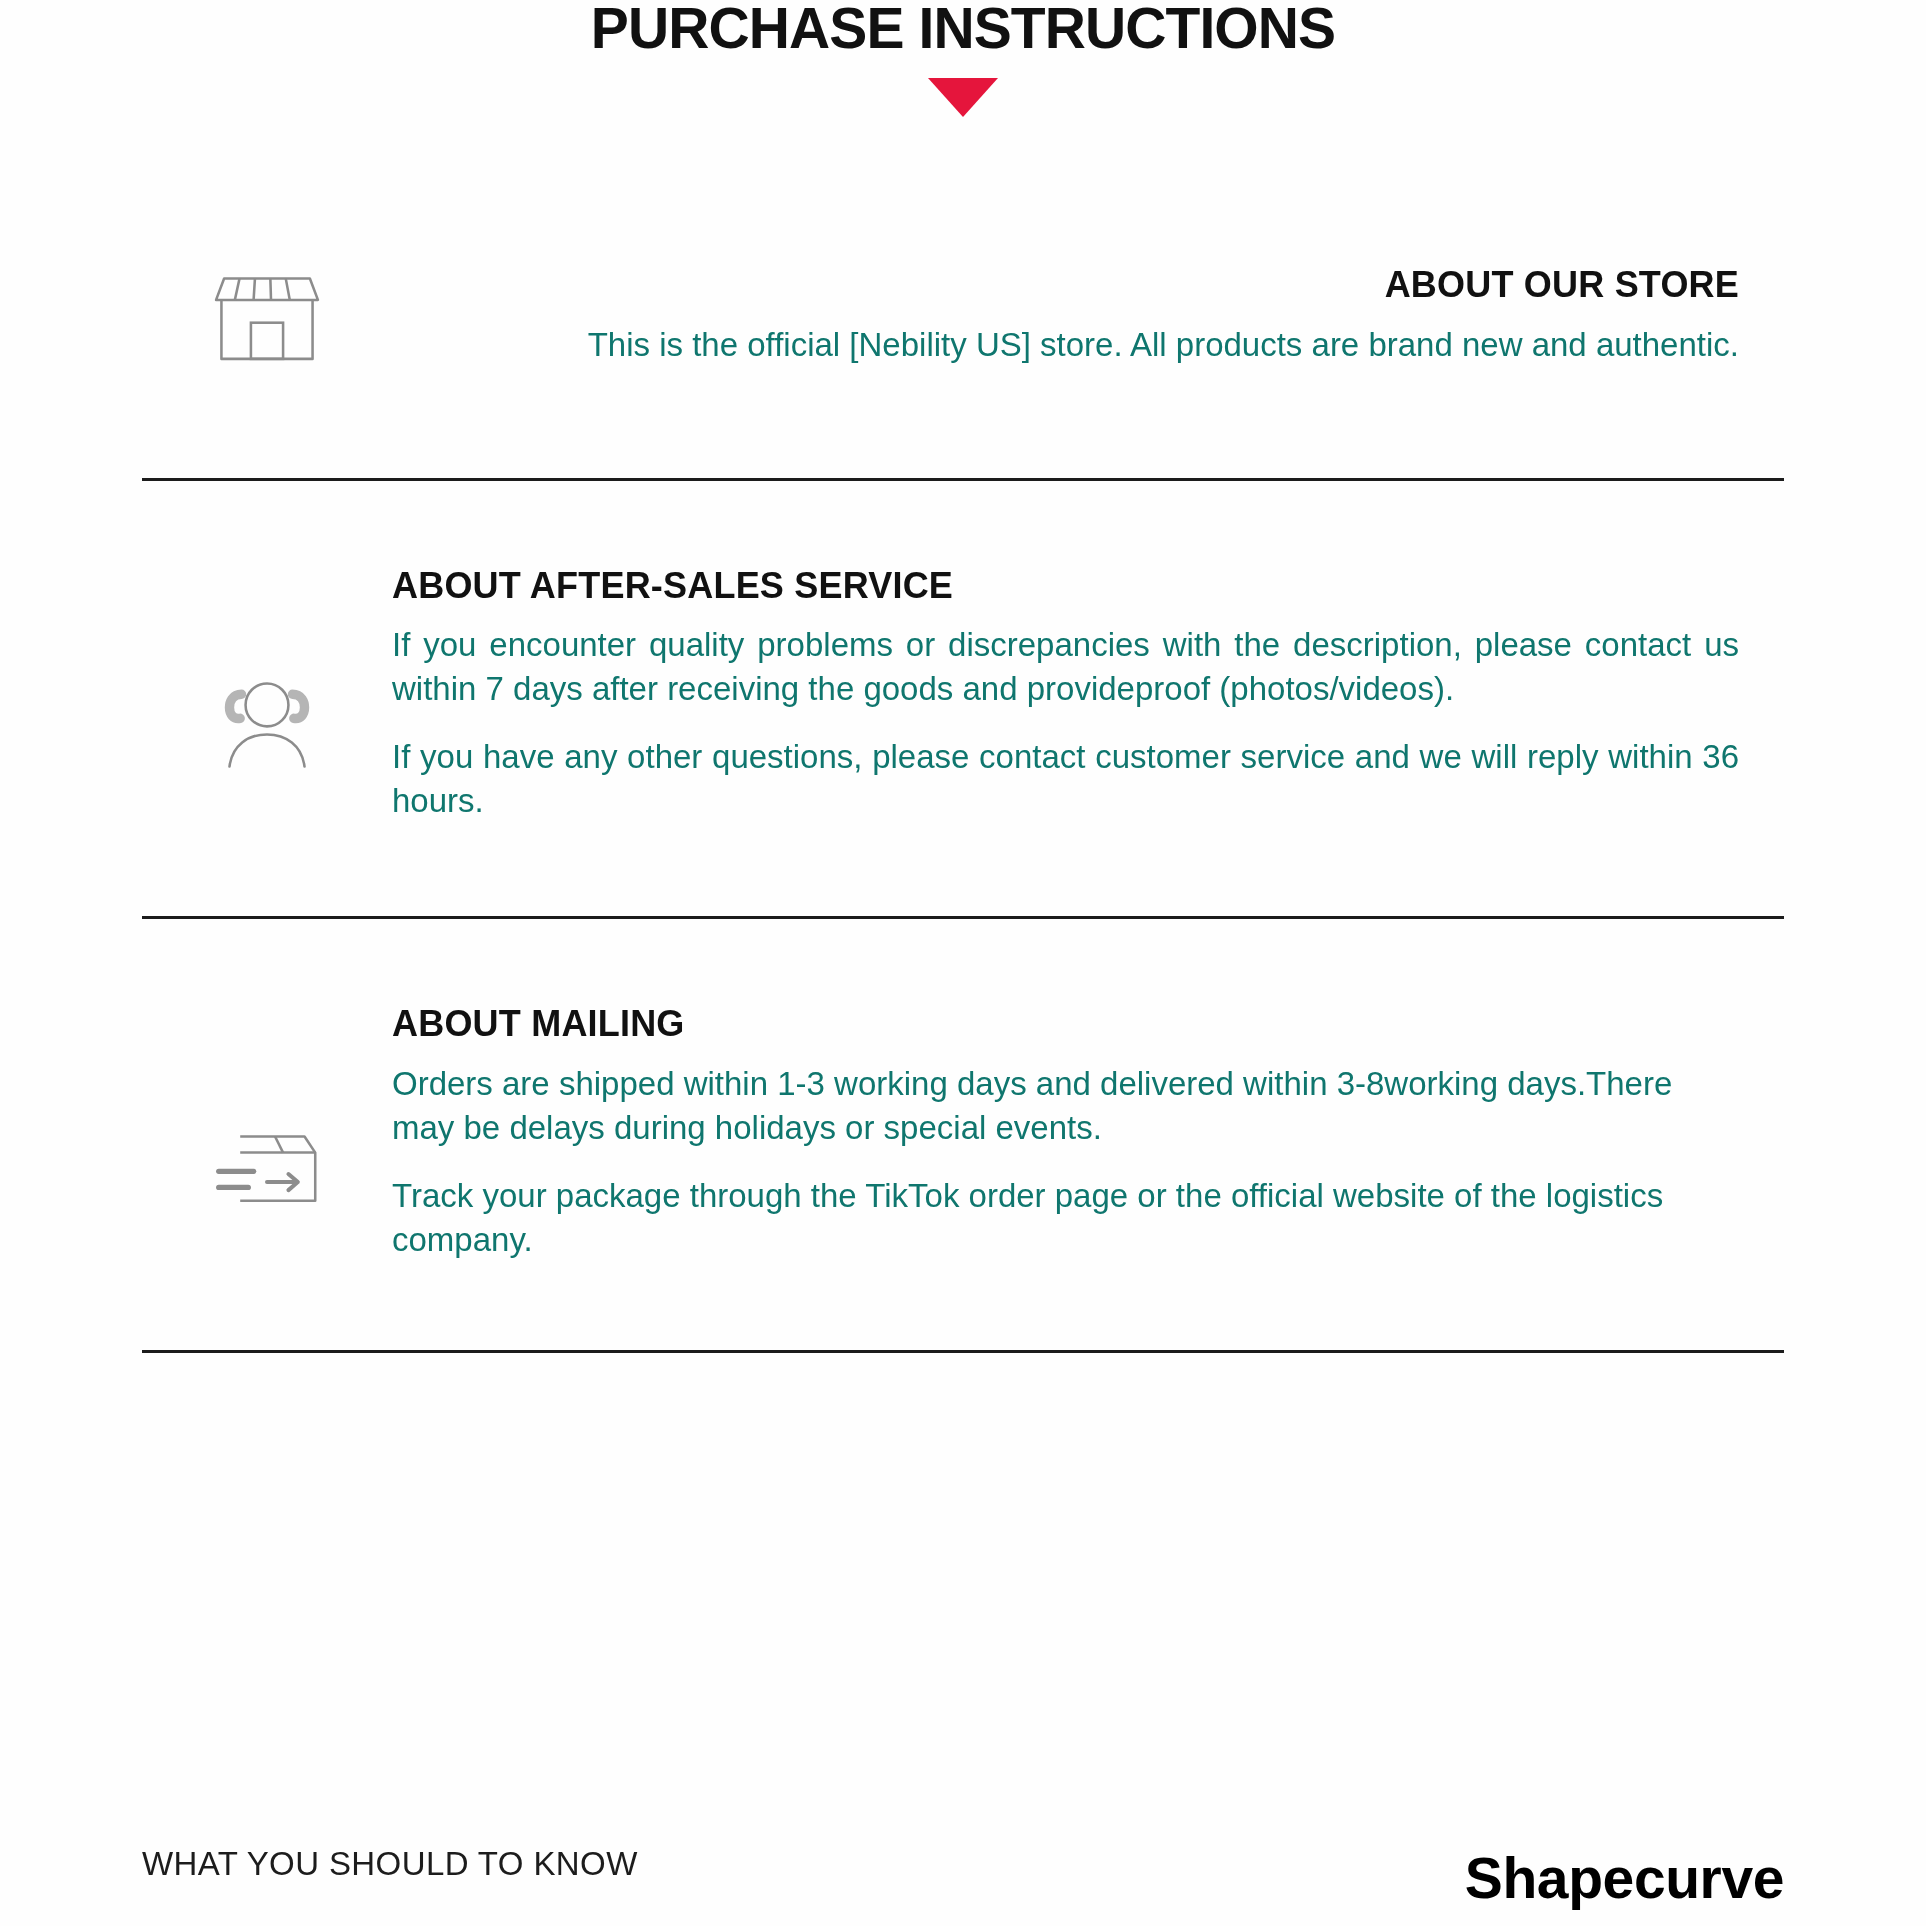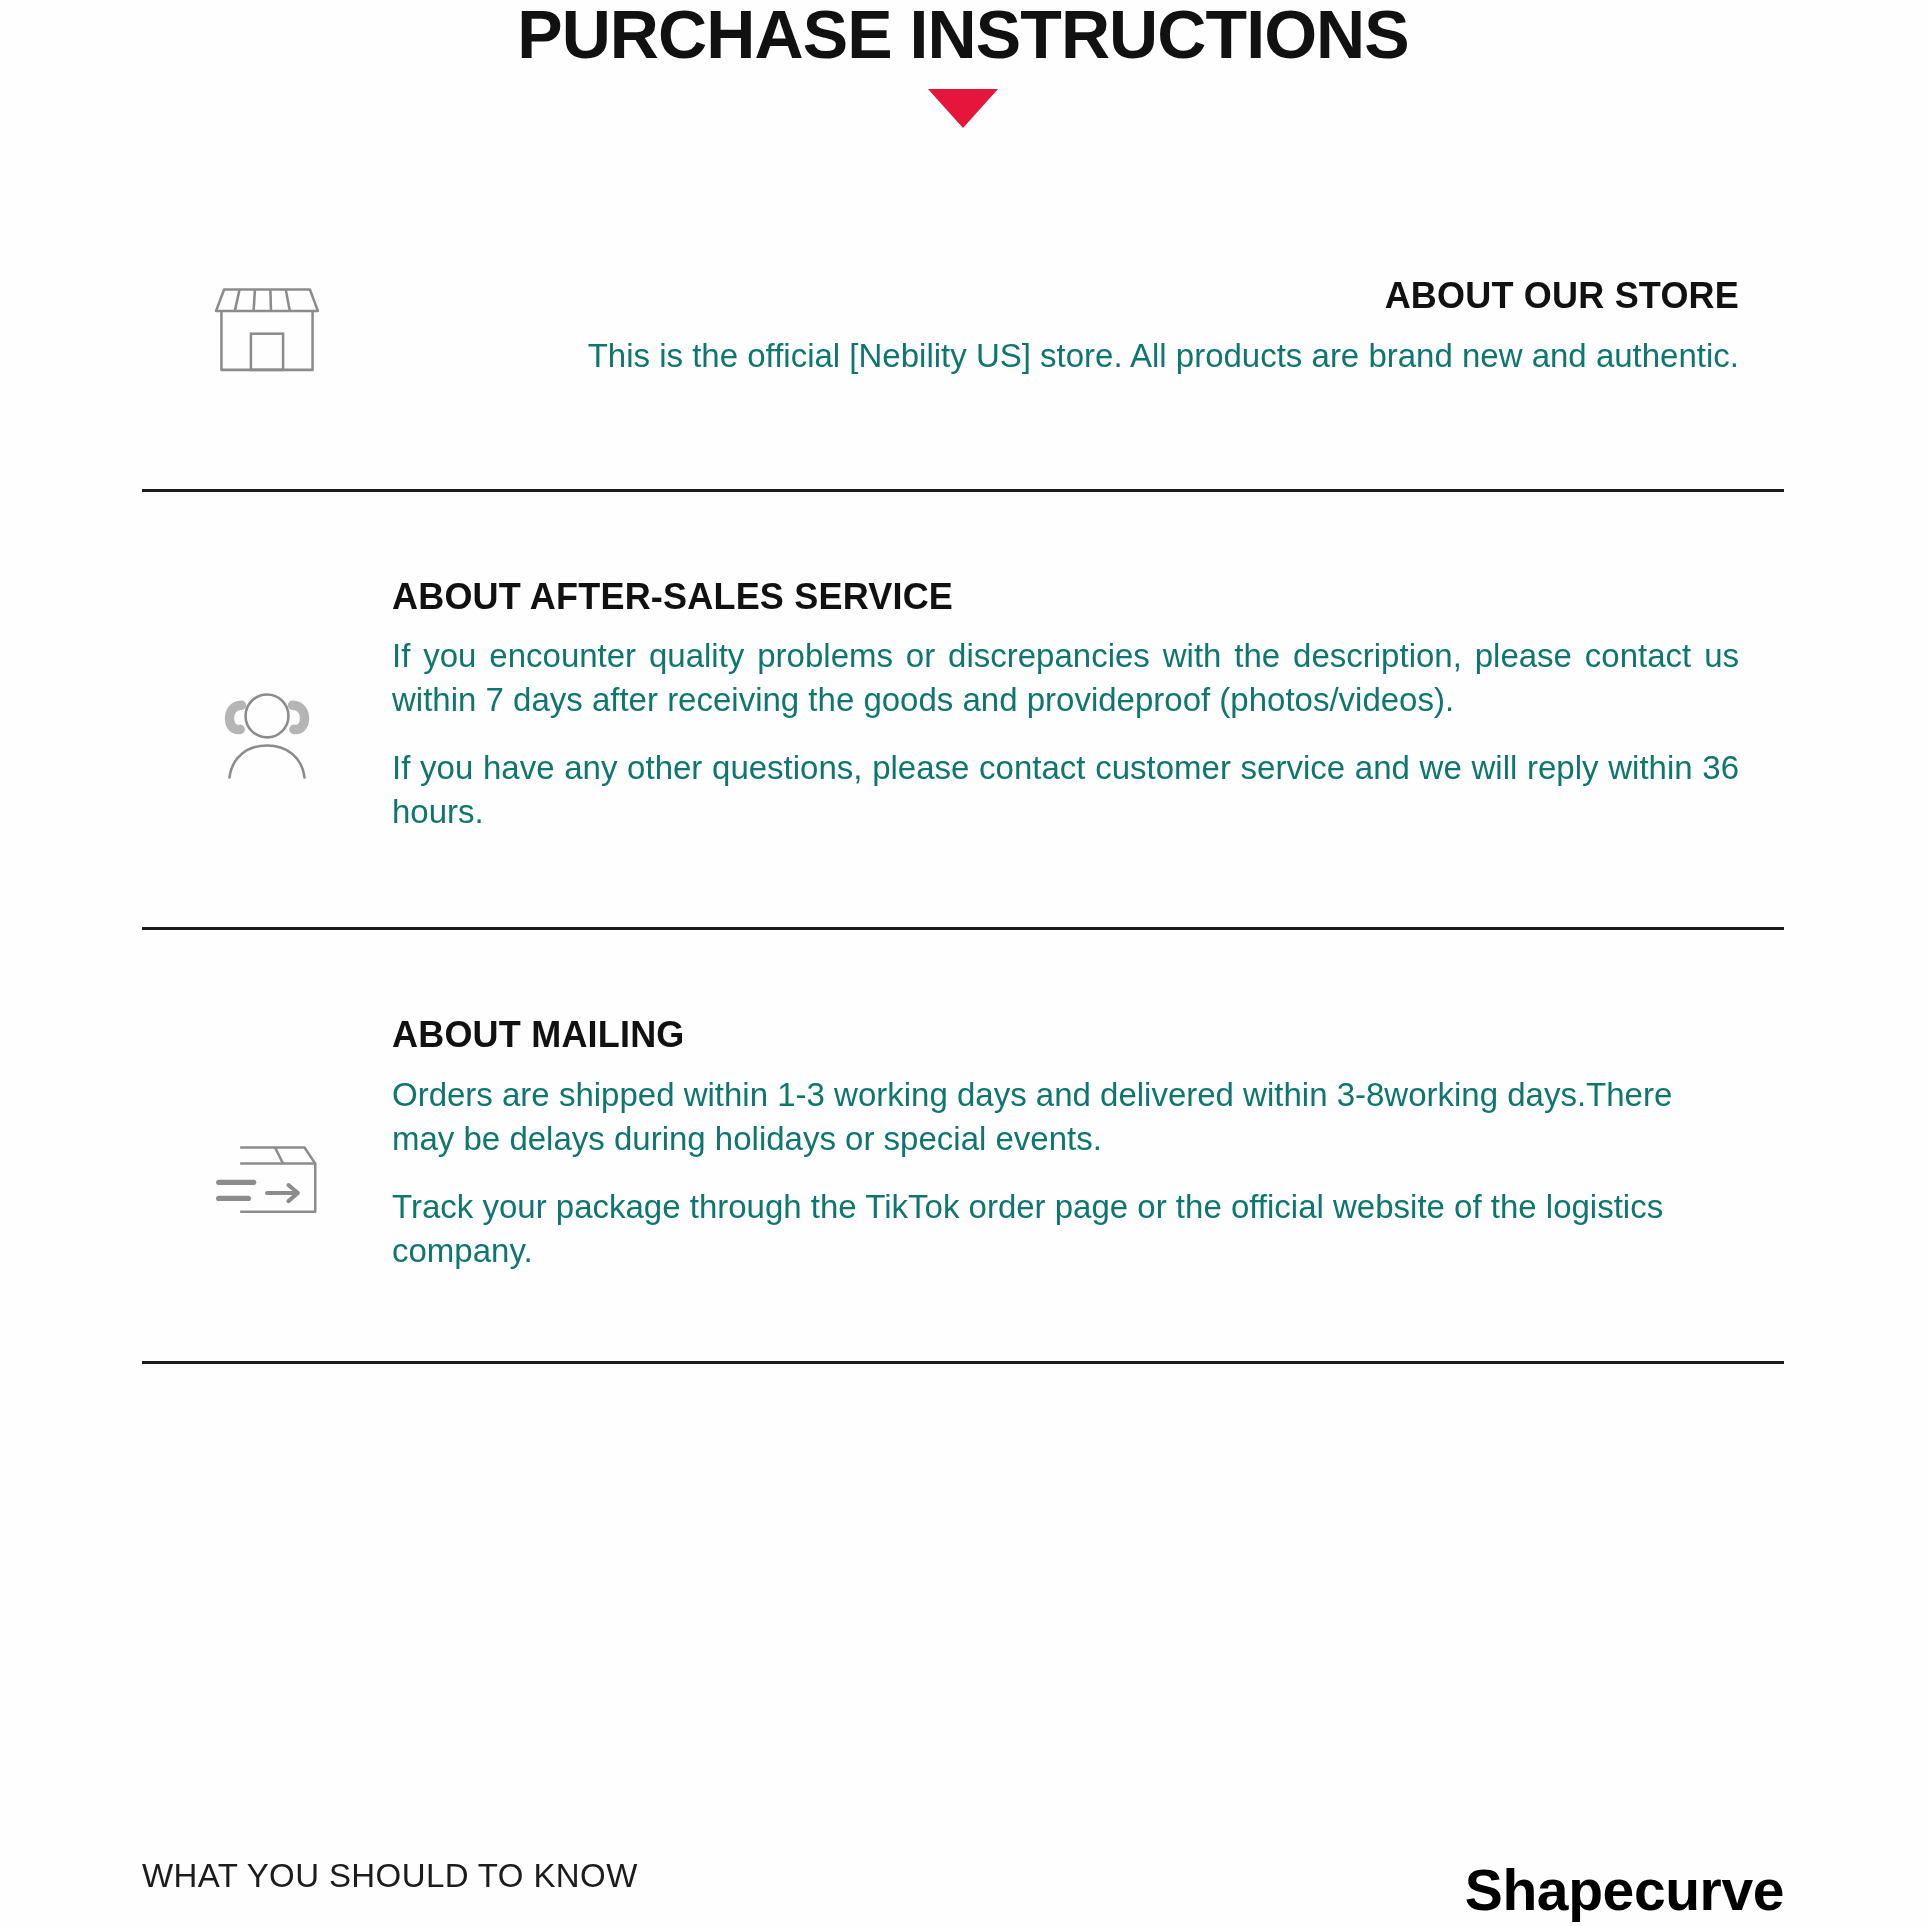--- a/index.html
+++ b/index.html
@@ -23,21 +23,21 @@
     position: relative;
     background: #fefefe;
   }
 
   
   .header {
     padding-top: 0px;
     text-align: center;
   }
   .title {
-    font-size: 68px;
+    font-size: 57px;
     font-weight: 700;
     letter-spacing: -0.9px;
     line-height: 1.0;
     margin: 0;
     padding-top: 0px;
     color: #111111;
     white-space: nowrap;
   }
   .arrow-wrap {
     margin-top: 20.5px;
@@ -106,21 +106,21 @@
   .gap-b { height: 85px; }
   .gap-c { height: 94px; }
   .gap-d { height: 85px; }
   .gap-e { height: 89px; }
 
   
   .footer {
     position: absolute;
     left: 0;
     right: 0;
-    bottom: 3px;
+    bottom: 15px;
     padding: 0 142px;
     box-sizing: border-box;
     display: flex;
     align-items: flex-end;
     justify-content: space-between;
     height: 147px;
   }
   .footer-left {
     font-size: 33px;
     letter-spacing: 0.4px;

